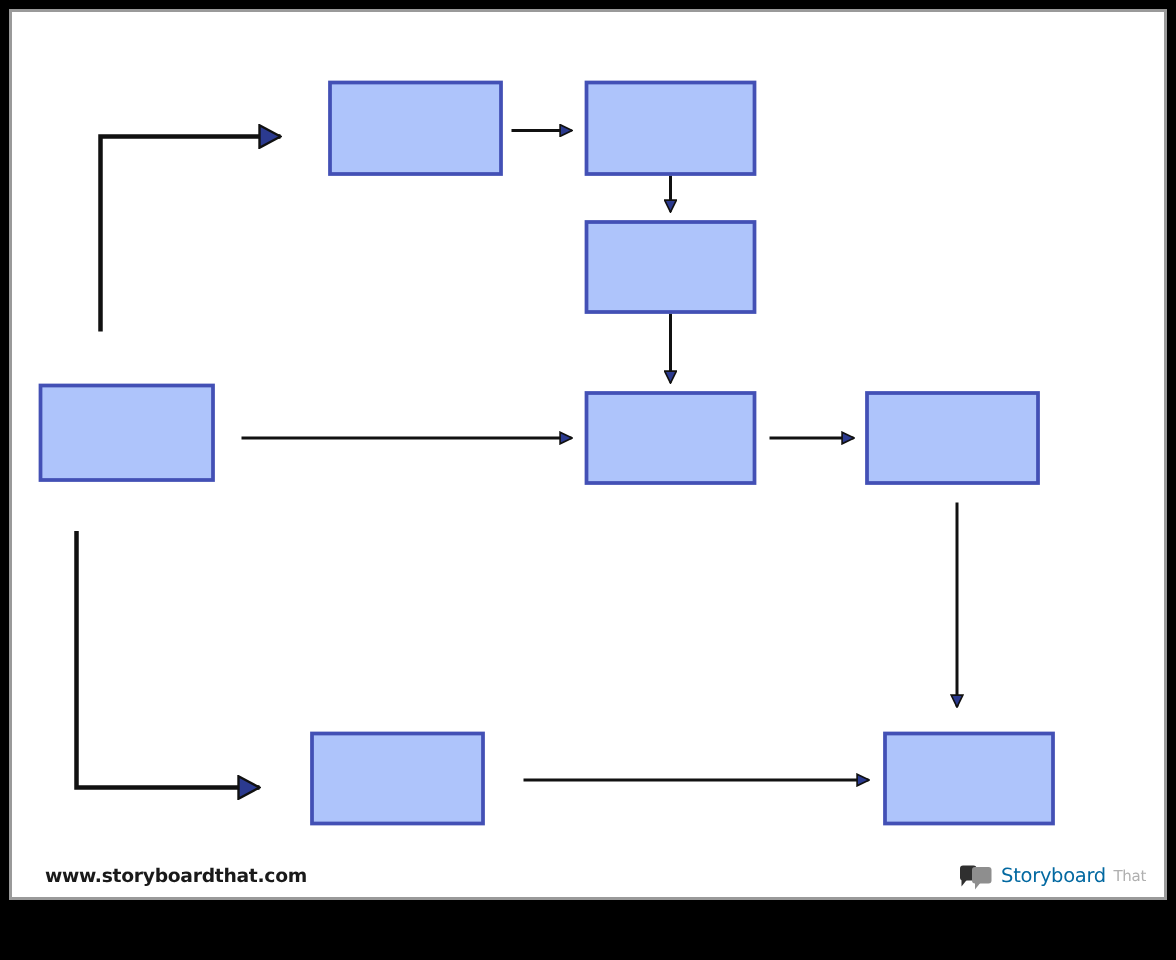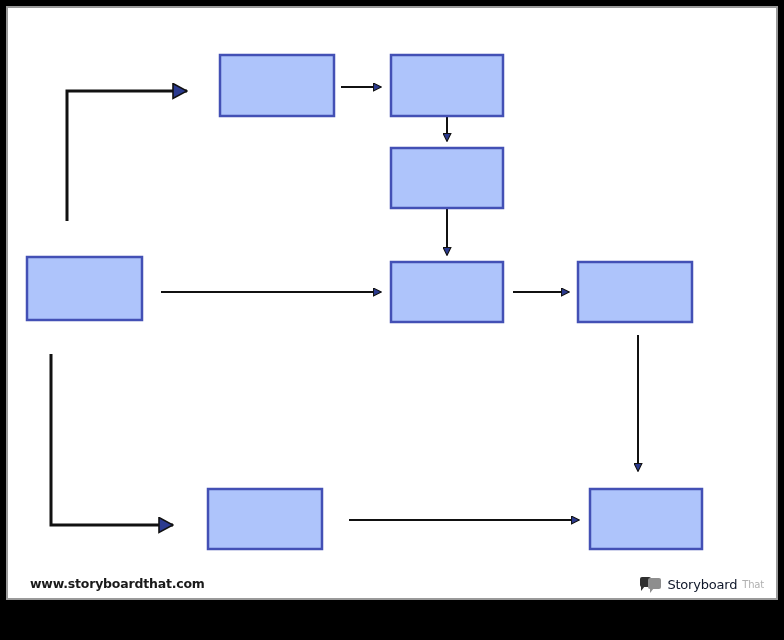--- a/index.html
+++ b/index.html
@@ -98,21 +98,21 @@
     left: 2px;
     bottom: -4px;
     width: 0; height: 0;
     border-left: 4px solid #8e8e8e;
     border-bottom: 5px solid transparent;
   }
   .logo-word-dark {
     font-family: "DejaVu Sans", sans-serif;
     font-size: 13px;
     font-weight: 500;
-    color: #0f172a;
+    color: #0369a1;
     letter-spacing: -0.2px;
   }
   .logo-word-light {
     font-family: "DejaVu Sans", sans-serif;
     font-size: 10px;
     font-weight: 500;
     color: #b0b0b0;
     letter-spacing: -0.2px;
   }
 </style>

